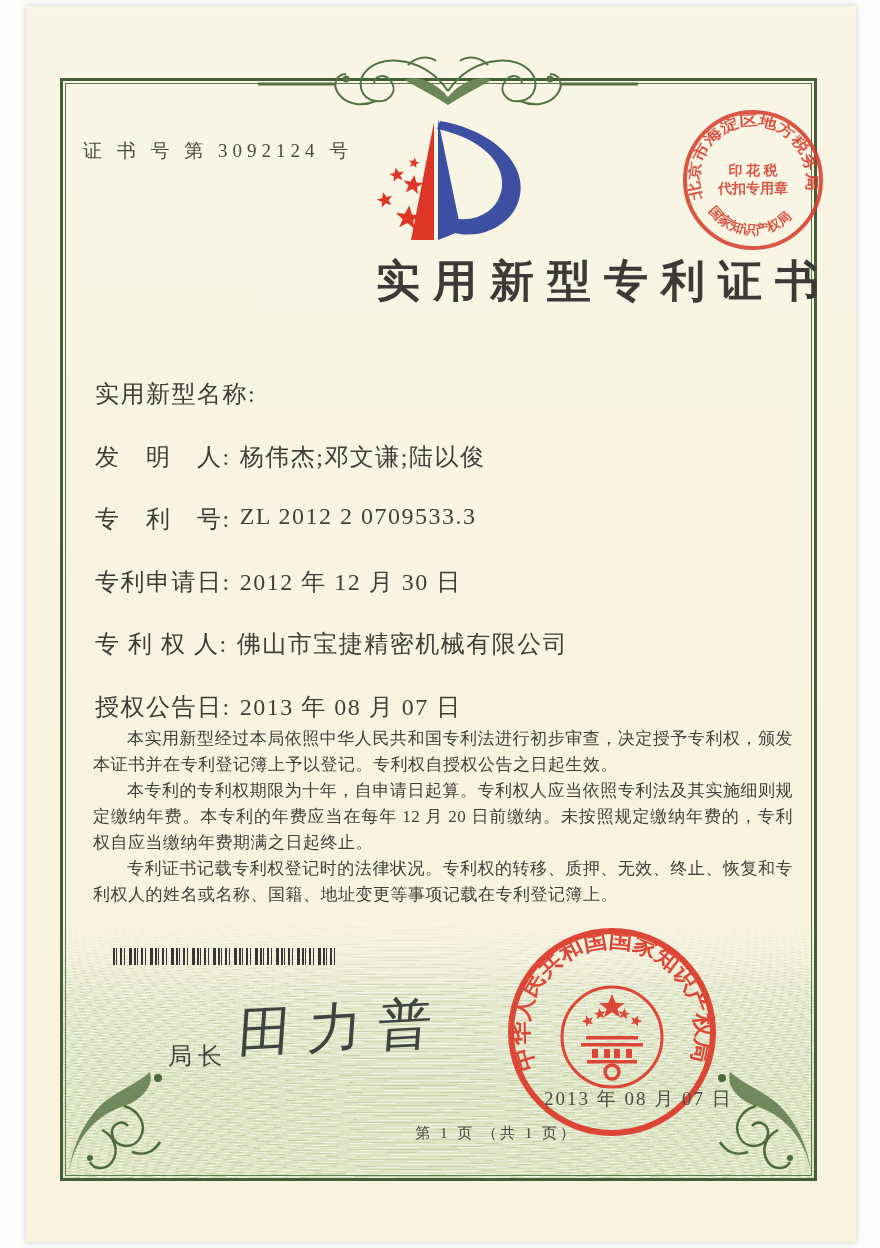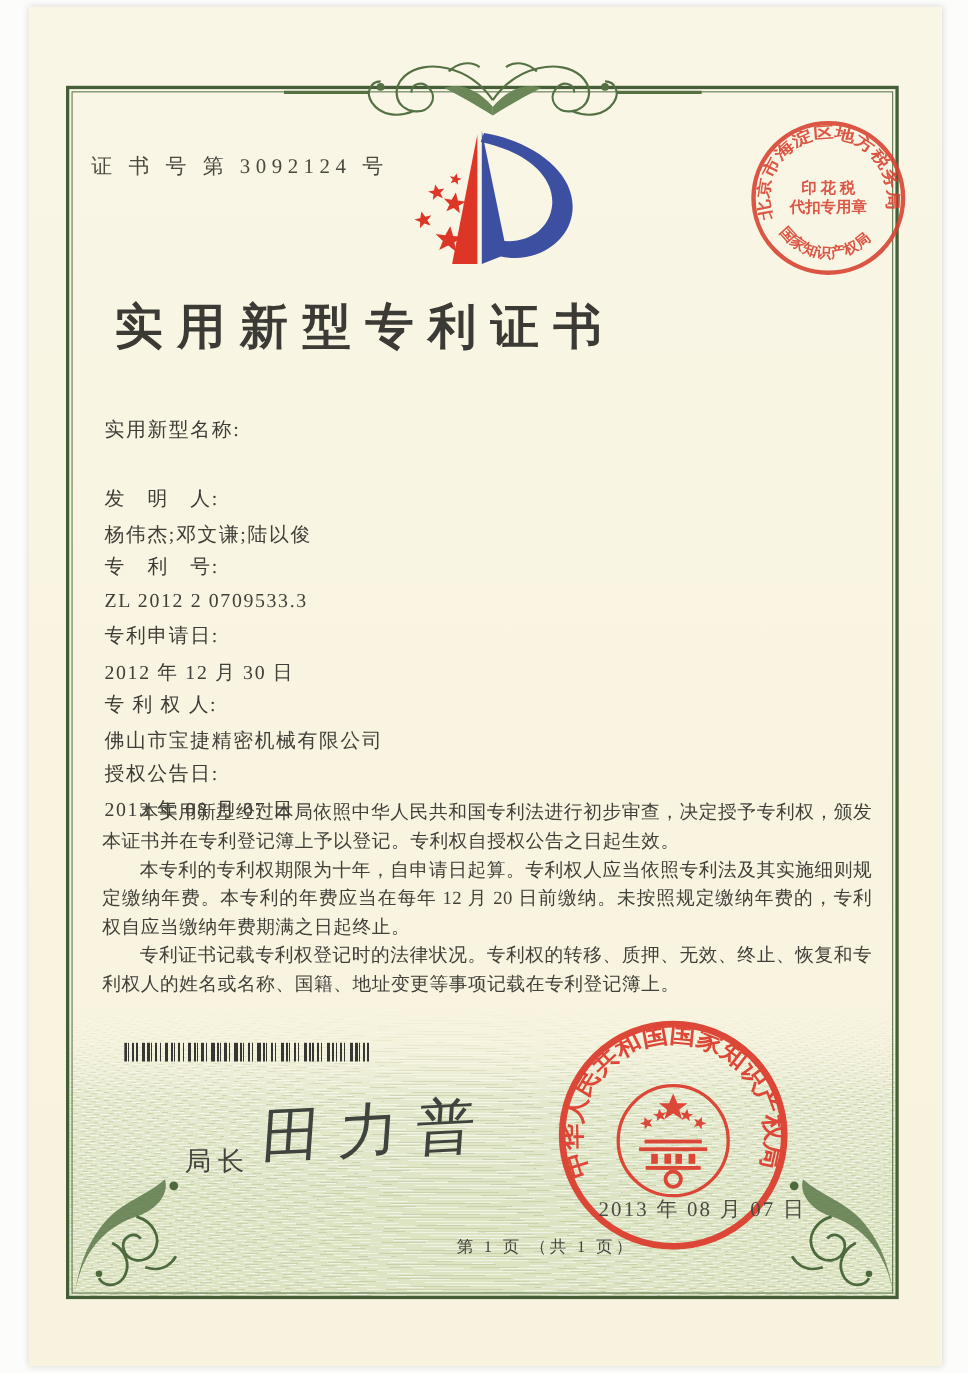--- a/index.html
+++ b/index.html
@@ -30,27 +30,27 @@
             mask:linear-gradient(to bottom, rgba(0,0,0,0) 0, #000 85px);
   }
   .ornament{position:absolute;z-index:4;pointer-events:none;}
   .cert-no{
     position:absolute;left:57px;top:132px;z-index:5;
     font-size:19px;letter-spacing:5px;color:#4a493f;
   }
   .logo{position:absolute;left:304px;top:110px;z-index:5;}
   .tax-stamp{position:absolute;left:642px;top:89px;z-index:6;opacity:.88;}
   .title{
-    position:absolute;left:34px;top:246px;width:757px;z-index:5;margin:16px;
-    text-align:left;font-size:44px;font-weight:600;letter-spacing:13px;
+    position:absolute;left:34px;top:246px;width:757px;z-index:5;margin:0;
+    text-align:right;font-size:44px;font-weight:600;letter-spacing:13px;
     color:#3b3a35;text-indent:13px;padding-left:15px;
   }
   .field{
     position:absolute;left:69px;z-index:5;display:flex;gap:9px;
-    font-size:18px;color:#403f38;letter-spacing:1.5px;white-space:nowrap;flex-direction:column;
+    font-size:24px;color:#403f38;letter-spacing:1.5px;white-space:nowrap;
   }
   .field .flabel{color:#3c3b34;}
   .paras{
     position:absolute;left:67px;top:720px;width:700px;z-index:5;
     font-size:17px;line-height:26px;color:#403f38;text-align:justify;
   }
   .paras p{margin:0;text-indent:2em;letter-spacing:.5px;}
   .barcode{
     position:absolute;left:87px;top:942px;width:224px;height:17px;z-index:5;opacity:.88;
     background:repeating-linear-gradient(90deg,

